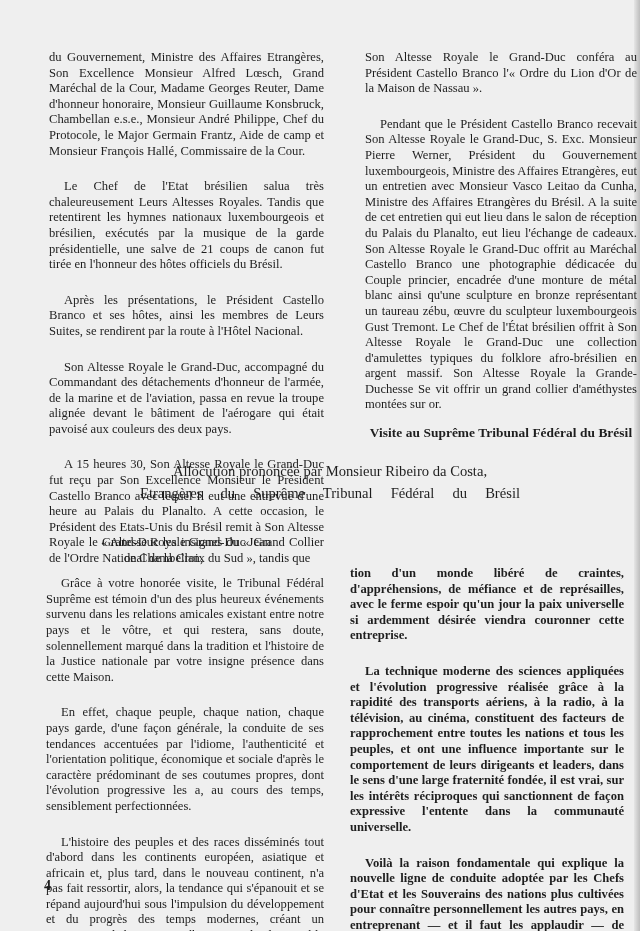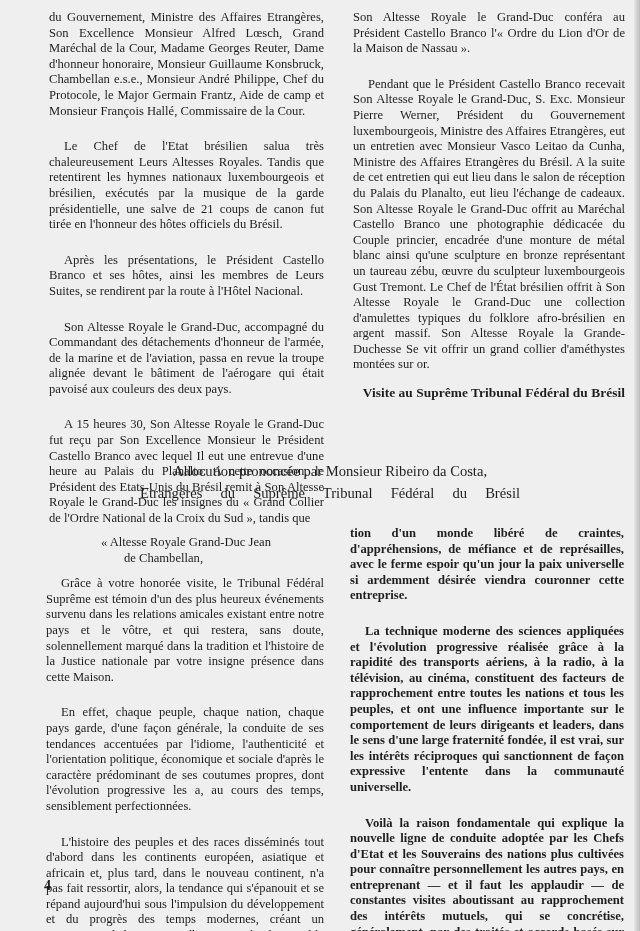--- a/index.html
+++ b/index.html
@@ -15,29 +15,29 @@
     background: linear-gradient(to right, #e6e6e6, #bdbdbd);
   }
   .col {
     position: absolute;
     font-size: 12.6px;
     line-height: 15.6px;
     text-align: justify;
     hyphens: none;
   }
   .col p { margin: 0; text-indent: 15px; }
-  .col p.noindent { text-indent: 0; }
+  .col p.noindent { text-indent: 0; margin-top: 40px; }
   .col p + p { margin-top: 20px; }
   #top-left { left: 49px; top: 10px; width: 275px; }
-  #top-right { left: 353px; top: 10px; width: 272px; }
+  #top-right { left: 365px; top: 10px; width: 272px; }
   #bottom-left { left: 46px; top: 535px; width: 278px; }
   #bottom-right { left: 350px; top: 526px; width: 274px; font-weight: bold; }
   .section-heading {
     font-weight: bold; font-size: 13.4px; line-height: 17px;
-    margin: 11px 0 8px 0; text-align: right; white-space: nowrap;
+    margin: 11px 0 8px 0; text-align: center; white-space: nowrap;
     letter-spacing: 0.05px;
   }
   .speech-title {
     position: absolute; left: 140px; top: 460px; width: 380px;
     text-align: center; font-weight: normal; font-size: 14.6px; line-height: 22px;
   }
   .speech-title div:nth-child(2) { text-align: justify; text-align-last: justify; }
   .salutation { text-indent: 0 !important; padding-left: 55px; }
   .salutation.l2 { padding-left: 78px; margin-top: 0 !important; }
   .col p.salutation + p.salutation.l2 { margin-top: 0; }

